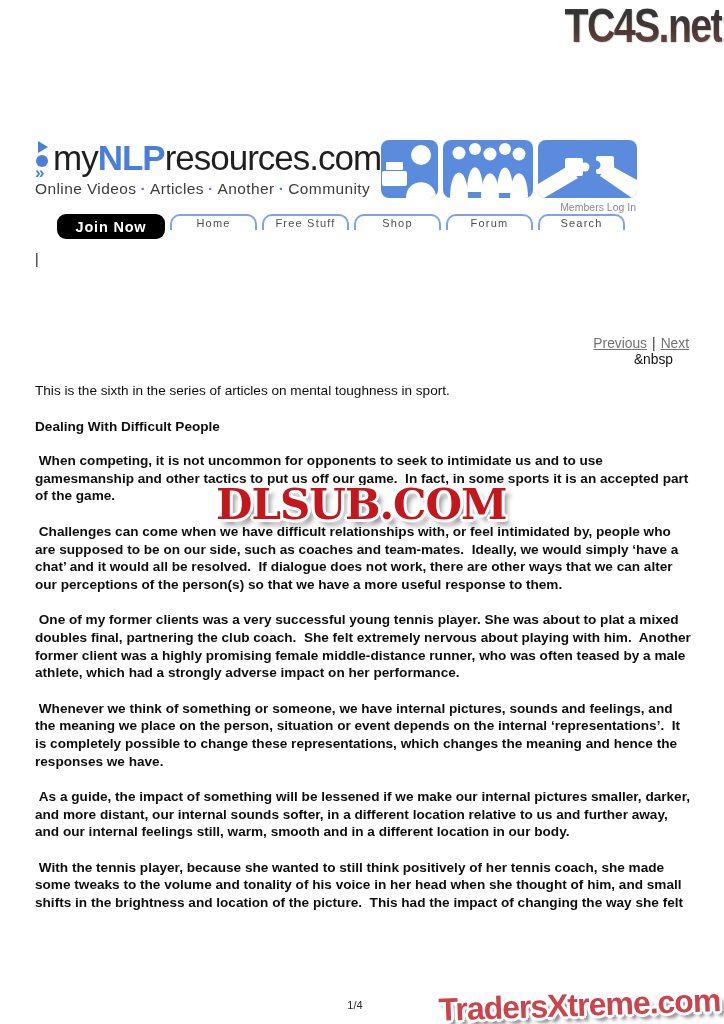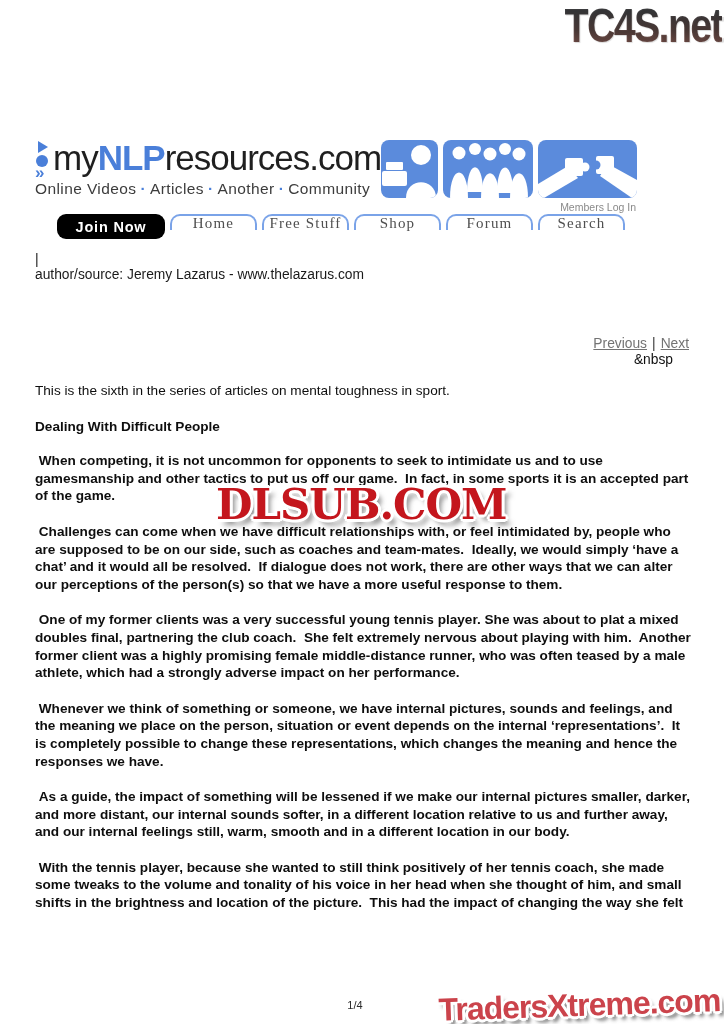--- a/index.html
+++ b/index.html
@@ -38,21 +38,21 @@
   
   .panels { position:absolute; left:381px; top:140px; display:flex; gap:5px; }
   .panel { background:#5b8bdc; border-radius:8px; height:58px; overflow:hidden; flex:none; }
   .panel svg { display:block; }
   .members-login { position:absolute; left:520px; top:201px; width:116px; text-align:right; font-size:10.5px; color:#8a8a8a; cursor:pointer; }
 
   
   .tabs { position:absolute; left:57px; top:214px; display:flex; gap:5px; align-items:flex-start; }
   .tab { display:flex; align-items:center; justify-content:center; cursor:pointer; }
   .tab.join { width:108px; height:25px; background:#000; color:#fff; border-radius:9px; font-weight:bold; font-size:14.5px; letter-spacing:0.8px; }
-  .tab.plain { width:87px; height:16px; background:#fff; border:2px solid #7aa3e8; border-bottom:none; border-radius:10px 10px 0 0; color:#4f4f4f; font-size:15px; letter-spacing:1.2px;font-family:Liberation Serif, serif; }
+  .tab.plain { width:87px; height:16px; background:#fff; border:2px solid #7aa3e8; border-bottom:none; border-radius:10px 10px 0 0; color:#4f4f4f; font-size:11px; letter-spacing:1.2px; }
 
   
   .title-line { position:absolute; left:0; right:0; top:234px; text-align:center; font-size:13.8px; color:#101010; white-space:nowrap; }
   .title-line .t { font-weight:bold; }
   .title-line .pub { font-weight:normal; color:#1c1c1c; margin-left:12px; }
   .pipe { position:absolute; left:35px; top:251px; font-size:14px; color:#1a1a1a; }
   .author-line { position:absolute; left:35px; top:267px; font-size:13.8px; color:#1a1a1a; }
 
   
   .prevnext { position:absolute; right:35px; top:336px; font-size:13.8px; color:#444; }
@@ -151,21 +151,20 @@
     <div class="tab join">Join Now</div>
     <div class="tab plain">Home</div>
     <div class="tab plain">Free Stuff</div>
     <div class="tab plain">Shop</div>
     <div class="tab plain">Forum</div>
     <div class="tab plain">Search</div>
   </div>
 
 
   <div class="pipe">|</div>
-  <div class="author-line">author/source: Jeremy Lazarus - www.thelazarus.com</div>
 
   <div class="prevnext"><a>Previous</a><span class="bar">|</span><a>Next</a></div>
   <div class="nbsp-text">&amp;nbsp</div>
 
   <div class="article">
     <p>This is the sixth in the series of articles on mental toughness in sport.</p>
     <p class="head">Dealing With Difficult People</p>
     <p class="b"> When competing, it is not uncommon for opponents to seek to intimidate us and to use gamesmanship and other tactics to put us off our game.  In fact, in some sports it is an accepted part of the game.</p>
     <p class="b"> Challenges can come when we have difficult relationships with, or feel intimidated by, people who are supposed to be on our side, such as coaches and team-mates.  Ideally, we would simply ‘have a chat’ and it would all be resolved.  If dialogue does not work, there are other ways that we can alter our perceptions of the person(s) so that we have a more useful response to them.</p>
     <p class="b"> One of my former clients was a very successful young tennis player. She was about to plat a mixed doubles final, partnering the club coach.  She felt extremely nervous about playing with him.  Another former client was a highly promising female middle-distance runner, who was often teased by a male athlete, which had a strongly adverse impact on her performance.</p>

